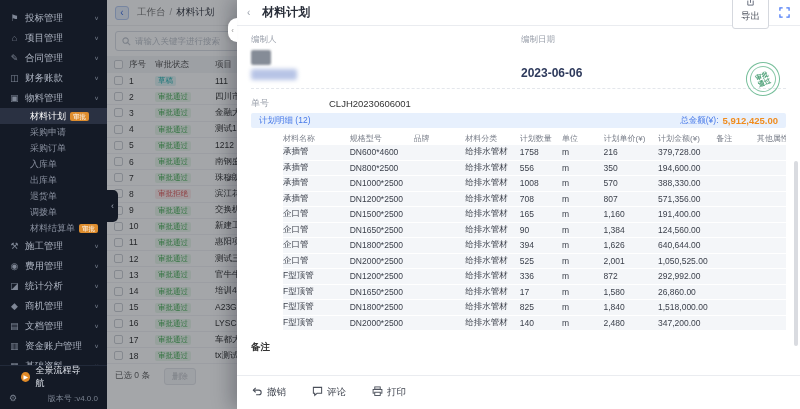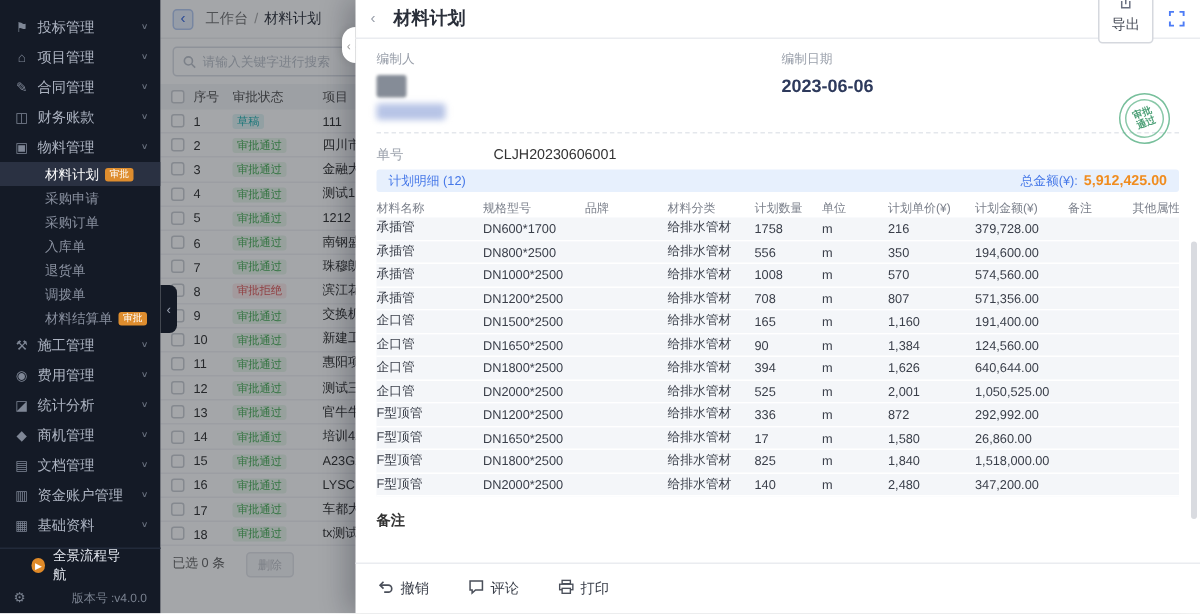--- a/index.html
+++ b/index.html
@@ -57,31 +57,31 @@
   .d-title { font-size:12px; font-weight:bold; color:#2a2f3a; margin-left:12px; }
   .d-hright { margin-left:auto; display:flex; align-items:center; gap:10px; }
   .export-btn { display:flex; align-items:center; gap:4px; height:33px; border:1px solid #d5d8de; border-radius:3px; padding:0 8px; font-size:9.5px; color:#4a4f5a; background:#fff; cursor:pointer;flex-direction:column; }
   .expand-btn { cursor:pointer; display:flex; }
   .d-body { flex:1; padding:8px 14px 0; position:relative; overflow:hidden; }
   .info-row { display:flex; padding-bottom:8px; border-bottom:1px dashed #e4e7ec; }
   .info-left { width:270px; }
   .flabel { font-size:8.5px; color:#9aa0ab; }
   .creator-avatar { width:20px; height:15px; background:#858c97; border-radius:2px; margin-top:4px; filter:blur(1.2px); }
   .creator-name { width:46px; height:11px; background:#b7c4e6; border-radius:2px; margin-top:4px; filter:blur(2px); }
-  .date-value { font-size:12px; font-weight:bold; color:#2e3a5c; margin-top:4px; }
+  .date-value { font-size:12px; font-weight:bold; color:#2e3a5c; margin-top:20px; }
   .stamp { position:absolute; right:20px; top:36px; width:34px; height:34px; border:1.5px solid rgba(74,170,122,0.75); border-radius:50%; display:flex; align-items:center; justify-content:center; transform:rotate(-22deg); z-index:2; }
   .stamp-inner { width:26px; height:26px; border:1px solid rgba(74,170,122,0.65); border-radius:50%; display:flex; flex-direction:column; align-items:center; justify-content:center; font-size:6.5px; line-height:7px; color:rgba(58,150,104,0.9); font-weight:bold; }
   .doc-row { height:20px; display:flex; align-items:center; margin-top:4px; }
   .doc-no-label { font-size:9px; color:#9aa0ab; width:78px; }
   .doc-no-value { font-size:9.5px; color:#333; }
   .blue-bar { height:15px; background:#e7f0fd; display:flex; align-items:center; padding:0 8px; border-radius:2px; }
   .blue-bar .bt { font-size:8.5px; color:#4678e8; }
   .blue-bar .right { margin-left:auto; display:flex; align-items:flex-start; gap:4px; }
   .blue-bar .total-val { font-size:9.5px; font-weight:bold; color:#f08c1e; }
-  .d-table { margin-top:3px; }
+  .d-table { margin-top:3px;margin-left:32px; }
   .dt-head { display:flex; align-items:center; height:14px; font-size:8px; color:#7a7f8a; }
   .dt-row { display:flex; align-items:center; height:15.5px; background:#f4f6f9; border-bottom:1.5px solid #fff; font-size:8.5px; color:#3a3f4a; }
   .dc { white-space:nowrap; overflow:hidden; padding-right:4px; }
   .dc0{width:71px} .dc1{width:68px} .dc2{width:55px} .dc3{width:58px} .dc4{width:45px}
   .dc5{width:44px} .dc6{width:58px} .dc7{width:62px} .dc8{width:43px} .dc9{width:31px}
   .remark { margin-top:10px; }
   .remark-label { font-size:9.5px; font-weight:bold; color:#333; }
   .remark-value { font-size:9px; color:#9aa0ab; margin-top:23px; }
   .d-footer { height:34px; border-top:1px solid #eaecf0; display:flex; align-items:center; gap:26px; padding:0 15px;font-family:Liberation Serif, serif; }
   .d-action { display:flex; align-items:center; gap:4px; font-size:9.5px; color:#3a3f4a; cursor:pointer; }
@@ -124,20 +124,23 @@
           <span class="sb-badge">审批</span>
         </div>
         <div class="sb-sub">
           <span>采购申请</span>
         </div>
         <div class="sb-sub">
           <span>采购订单</span>
         </div>
         <div class="sb-sub">
           <span>入库单</span>
+        </div>
+        <div class="sb-sub">
+          <span>出库单</span>
         </div>
         <div class="sb-sub">
           <span>退货单</span>
         </div>
         <div class="sb-sub">
           <span>调拨单</span>
         </div>
         <div class="sb-sub">
           <span>材料结算单</span>
           <span class="sb-badge">审批</span>
@@ -425,21 +428,21 @@
             <span class="dc dc4">计划数量</span>
             <span class="dc dc5">单位</span>
             <span class="dc dc6">计划单价(¥)</span>
             <span class="dc dc7">计划金额(¥)</span>
             <span class="dc dc8">备注</span>
             <span class="dc dc9">其他属性</span>
           </div>
         <div id="dt-body">
             <div class="dt-row">
               <span class="dc dc0">承插管</span>
-              <span class="dc dc1">DN600*1700</span>
+              <span class="dc dc1">DN600*4600</span>
               <span class="dc dc2"></span>
               <span class="dc dc3">给排水管材</span>
               <span class="dc dc4">1758</span>
               <span class="dc dc5">m</span>
               <span class="dc dc6">216</span>
               <span class="dc dc7">379,728.00</span>
               <span class="dc dc8"></span>
               <span class="dc dc9"></span>
             </div>
             <div class="dt-row">
@@ -455,21 +458,21 @@
               <span class="dc dc9"></span>
             </div>
             <div class="dt-row">
               <span class="dc dc0">承插管</span>
               <span class="dc dc1">DN1000*2500</span>
               <span class="dc dc2"></span>
               <span class="dc dc3">给排水管材</span>
               <span class="dc dc4">1008</span>
               <span class="dc dc5">m</span>
               <span class="dc dc6">570</span>
-              <span class="dc dc7">574,560.00</span>
+              <span class="dc dc7">388,330.00</span>
               <span class="dc dc8"></span>
               <span class="dc dc9"></span>
             </div>
             <div class="dt-row">
               <span class="dc dc0">承插管</span>
               <span class="dc dc1">DN1200*2500</span>
               <span class="dc dc2"></span>
               <span class="dc dc3">给排水管材</span>
               <span class="dc dc4">708</span>
               <span class="dc dc5">m</span>

